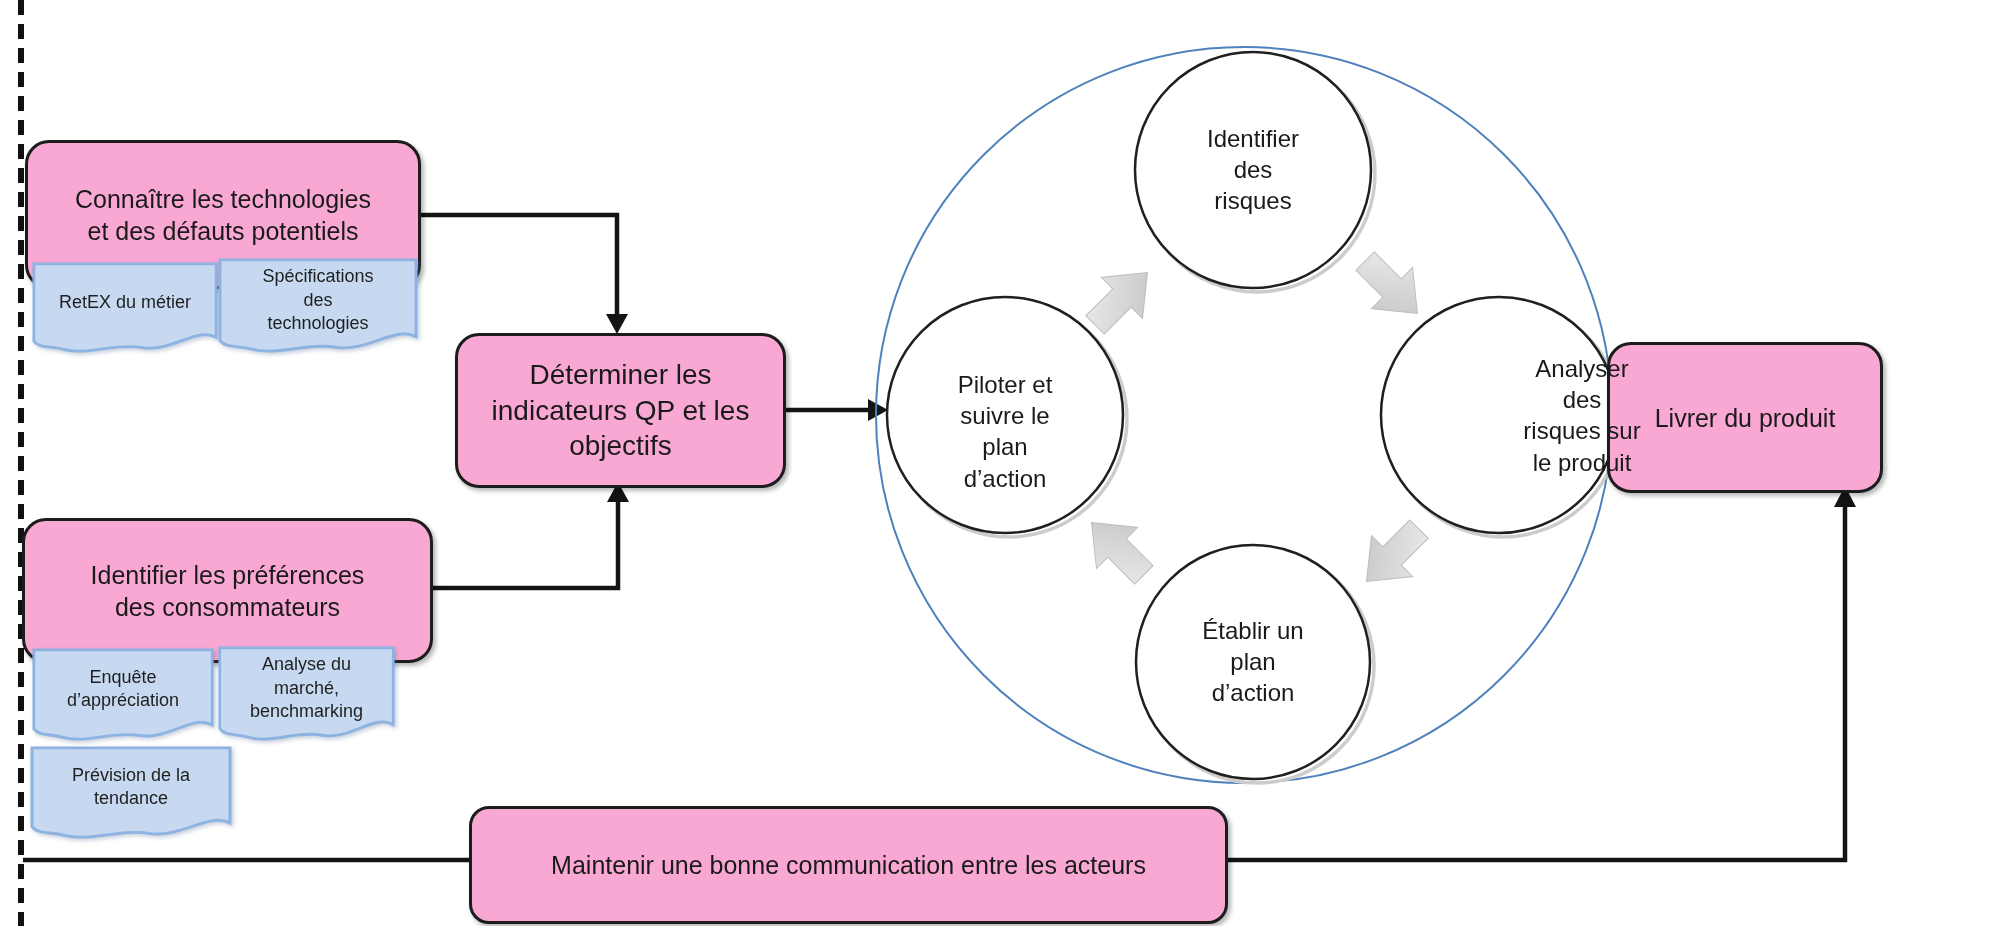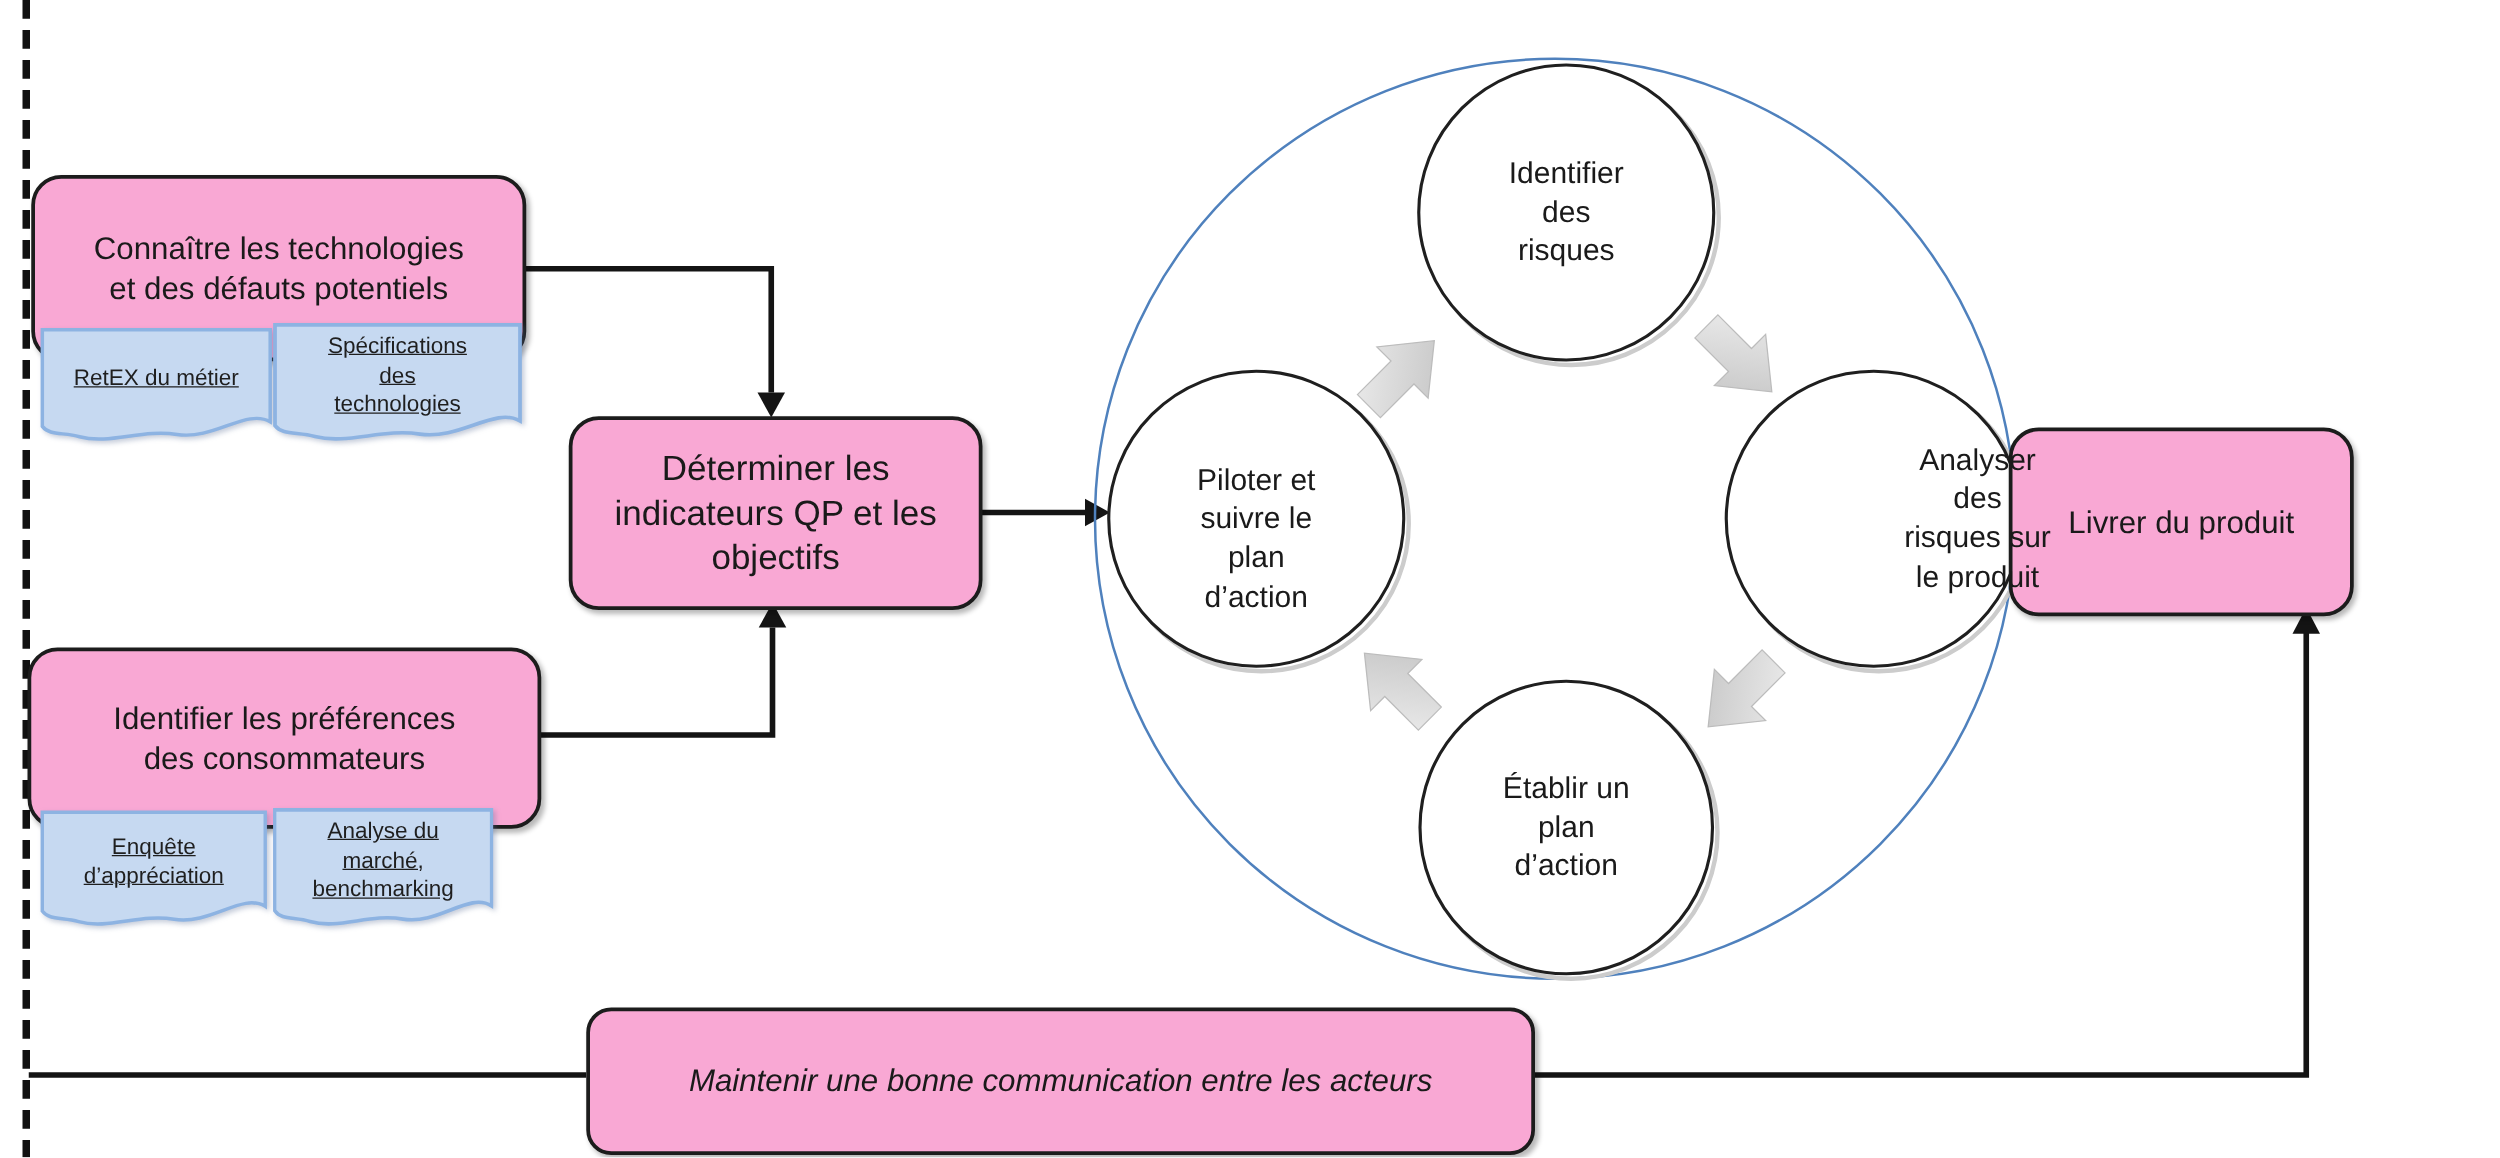--- a/index.html
+++ b/index.html
@@ -15,21 +15,21 @@
     display:flex;align-items:center;justify-content:center;text-align:center;
     white-space:pre-line;font-size:25px;line-height:1.28;
     box-shadow:2.5px 3px 4px rgba(0,0,0,.28);
   }
   .tag{position:absolute;}
   .tag svg{position:absolute;left:0;top:0;width:100%;height:100%;
     filter:drop-shadow(2px 2px 2px rgba(90,110,150,.35));}
   .taglabel{
     position:absolute;left:0;top:0;right:0;bottom:12%;
     display:flex;align-items:center;justify-content:center;text-align:center;
-    white-space:pre-line;font-size:18px;line-height:1.3;color:#1f1f1f;text-decoration:underline;
+    white-space:pre-line;font-size:18px;line-height:1.3;color:#1f1f1f;
   }
   .clabel{
     position:absolute;transform:translate(-50%,-50%);width:225px;
     text-align:center;white-space:pre-line;font-size:24px;line-height:1.3;color:#1a1a1a;
   }
 </style>
 </head>
 <body>
 
 <div id="canvas">
@@ -93,21 +93,21 @@
 
   <div class="node" style="left:22px;top:518px;width:405px;height:139px;">Identifier les préférences
 des consommateurs</div>
 
   <div class="node" style="left:455px;top:333px;width:325px;height:149px;font-size:28px;">Déterminer les
 indicateurs QP et les
 objectifs</div>
 
   <div class="node" style="left:1607px;top:342px;width:270px;height:145px;">Livrer du produit</div>
 
-  <div class="node" style="left:469px;top:806px;width:753px;height:112px;border-radius:20px;font-style:italic;">Maintenir une bonne communication entre les acteurs</div>
+  <div class="node" style="left:469px;top:806px;width:753px;height:112px;border-radius:20px;">Maintenir une bonne communication entre les acteurs</div>
 
   <div class="tag" style="left:32px;top:262px;width:186px;height:92px;">
     <svg viewBox="0 0 200 100" preserveAspectRatio="none">
       <path d="M2 2 H198 V82 C178 70 150 98 118 93 C88 88 60 102 34 95 C20 91 8 94 2 86 Z" fill="#c6d9f1" stroke="#8db3e2" stroke-width="3"></path>
     </svg>
     <div class="taglabel">RetEX du métier</div>
   </div>
 
   <div class="tag" style="left:218px;top:258px;width:200px;height:96px;">
     <svg viewBox="0 0 200 100" preserveAspectRatio="none">
@@ -128,20 +128,27 @@
 
   <div class="tag" style="left:218px;top:646px;width:177px;height:96px;">
     <svg viewBox="0 0 200 100" preserveAspectRatio="none">
       <path d="M2 2 H198 V82 C178 70 150 98 118 93 C88 88 60 102 34 95 C20 91 8 94 2 86 Z" fill="#c6d9f1" stroke="#8db3e2" stroke-width="3"></path>
     </svg>
     <div class="taglabel">Analyse du
 marché,
 benchmarking</div>
   </div>
 
+  <div class="tag" style="left:30px;top:746px;width:202px;height:94px;">
+    <svg viewBox="0 0 200 100" preserveAspectRatio="none">
+      <path d="M2 2 H198 V82 C178 70 150 98 118 93 C88 88 60 102 34 95 C20 91 8 94 2 86 Z" fill="#c6d9f1" stroke="#8db3e2" stroke-width="3"></path>
+    </svg>
+    <div class="taglabel">Prévision de la
+tendance</div>
+  </div>
 
   <div class="clabel" style="left:1253px;top:170px;">Identifier
 des
 risques</div>
 
   <div class="clabel" style="left:1582px;top:415px;">Analyser
 des
 risques sur
 le produit</div>
 

